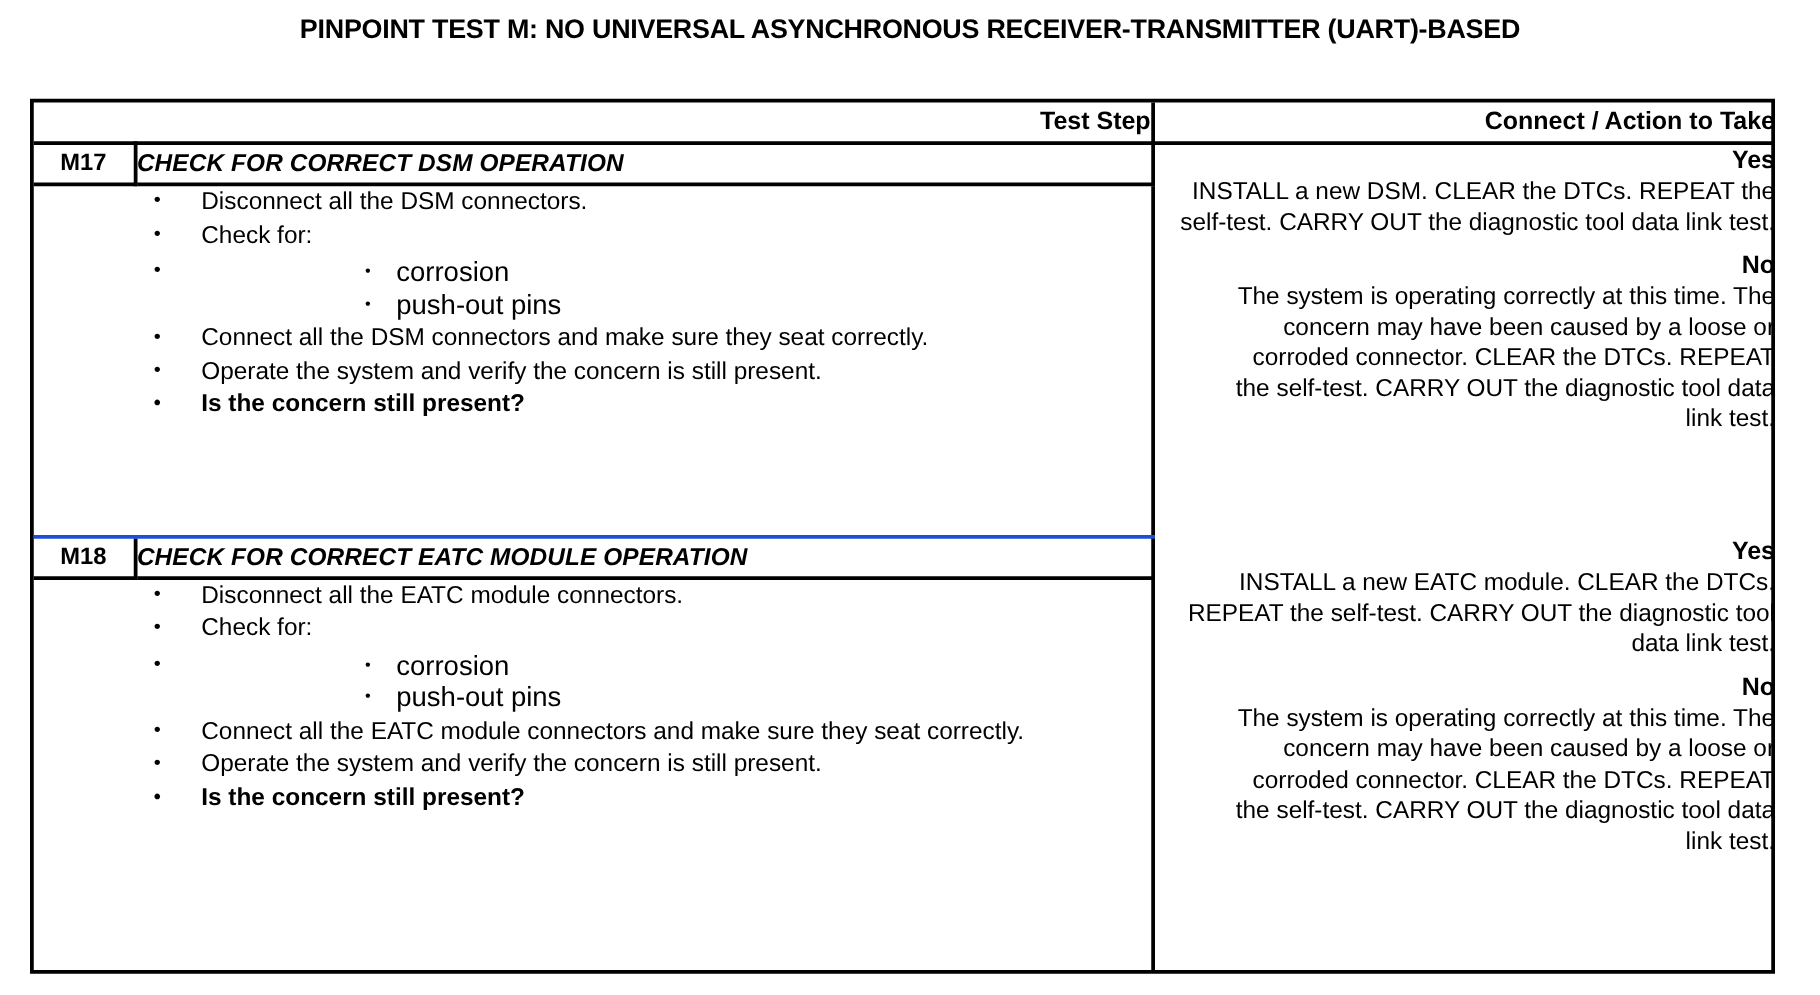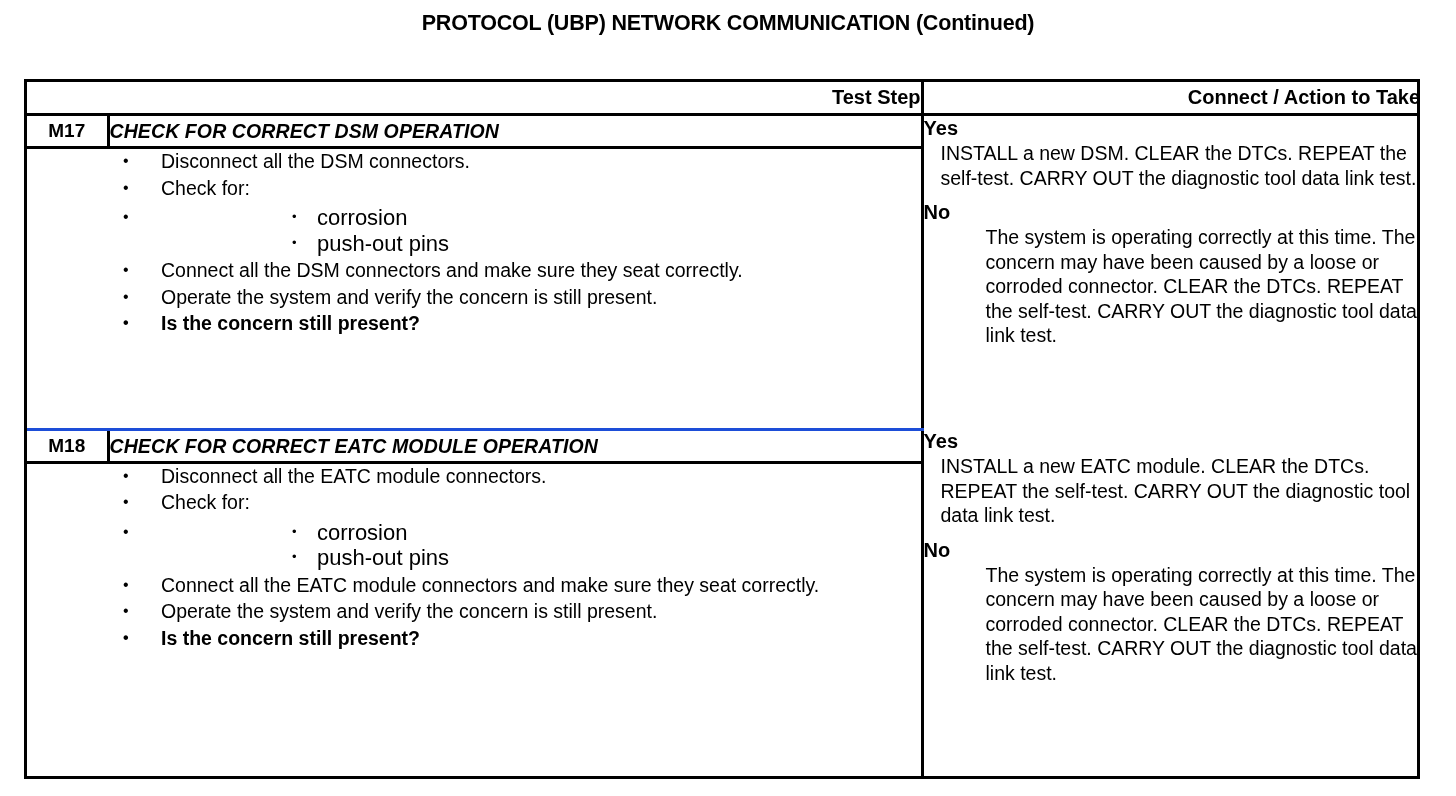--- a/index.html
+++ b/index.html
@@ -155,20 +155,21 @@
   }
   li.sub-holder {
     padding-left: 0;
   }
   li.sub-holder::before { content: none; }
 
   
   .res-cell {
     padding: 0 10px 0 12px;
     vertical-align: middle;
+    text-align: right;
   }
   .res-block { }
   .answer-label {
     font-weight: bold;
     font-size: 20px;
     line-height: 24px;
     margin: 0 0 1px 0;
   }
   .answer-text {
     font-size: 19.5px;
@@ -176,21 +177,21 @@
     margin: 0 0 10px 17px;
   }
   .answer-text.last { margin-bottom: 0; padding-left: 45px; }
 </style>
 </head>
 <body>
 
 <div class="page">
 
   <div class="doc-title">
-    <span class="line2">PROTOCOL (UBP) NETWORK COMMUNICATION (Continued)</span>
+    <span>PINPOINT TEST  M: NO UNIVERSAL ASYNCHRONOUS RECEIVER-TRANSMITTER (UART)-BASED</span>
   </div>
 
   <div class="test-table">
     <table class="tbl">
       <colgroup>
         <col class="c-num">
         <col class="c-step">
         <col class="c-res">
       </colgroup>
       <tbody>

